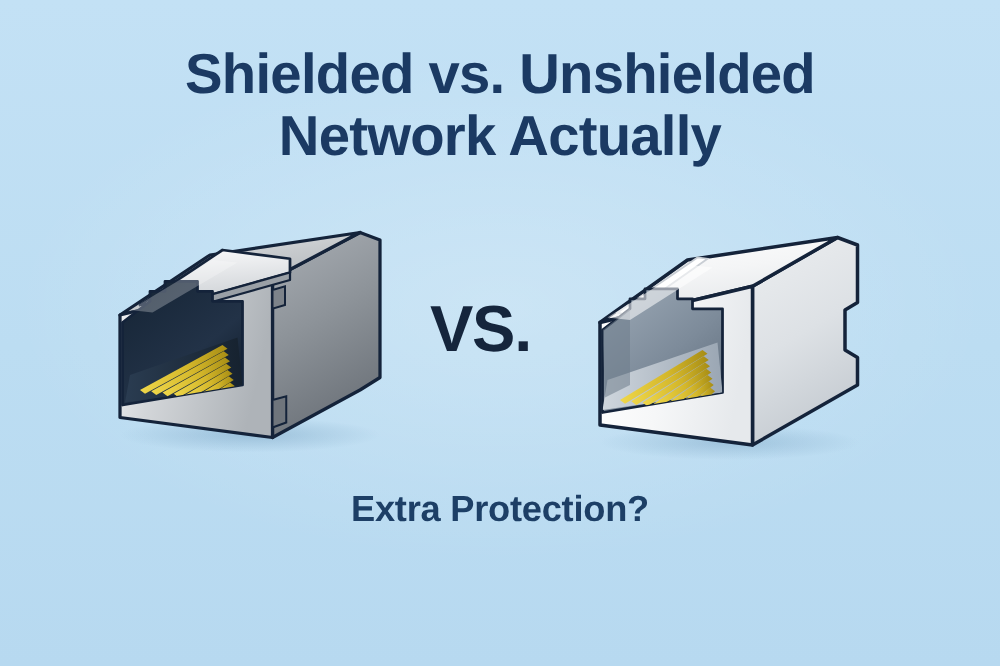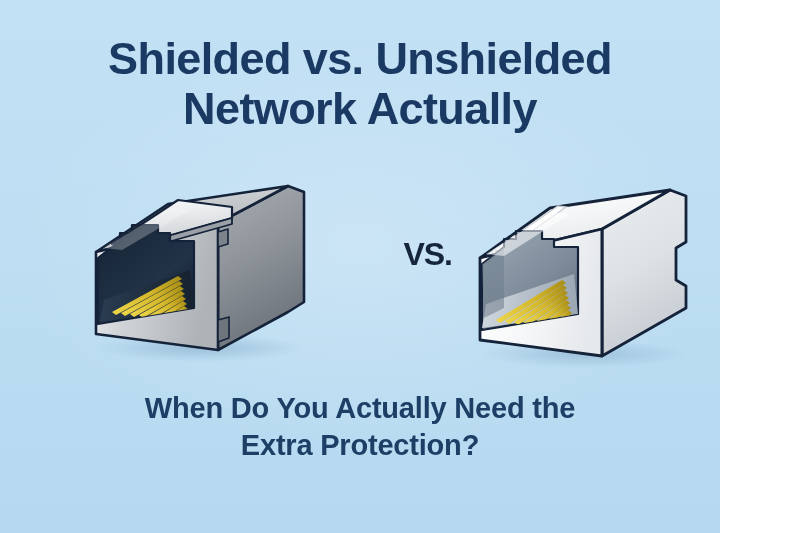--- a/index.html
+++ b/index.html
@@ -3,21 +3,21 @@
 <meta charset="utf-8">
 <title>Shielded vs. Unshielded Network Keystones</title>
 <style>
   html, body {
     margin: 0;
     padding: 0;
     background: #ffffff;
   }
   #poster {
     position: relative;
-    width: 720px;
+    width: 800px;
     height: 533px;
     overflow: hidden;
     background: #bfdff4;
     font-family: "Liberation Sans", sans-serif;
   }
   
   #poster .bg-sheen {
     position: absolute;
     inset: 0;
     background:
@@ -59,23 +59,23 @@
     white-space: nowrap;
   }
   .subhead .line { display: block; }
 
   
   .vs-label {
     position: absolute;
     left: 344px;
     top: 238px;
     width: 108px;
-    text-align: right;
+    text-align: left;
     color: #15253c;
-    font-size: 32px;
+    font-size: 52px;
     font-weight: 700;
     letter-spacing: -1px;
     line-height: 1;
   }
 
   
   .keystone {
     position: absolute;
     width: 232px;
     height: 200px;
@@ -246,17 +246,16 @@
         </g>
       </g>
 
       <path d="M136 61 L136 188" stroke="#14233a" stroke-width="2.4" fill="none"></path>
 
       <path d="M20 86 L86 44 L104 46 L38 88 Z" fill="#ffffff" opacity="0.55"></path>
     </svg>
   </div>
 
   <div class="subhead">
-    <span class="line">When Do You Actually Need the</span>
     <span class="line">Extra Protection?</span>
   </div>
 
 </div>
 
 </body></html>

